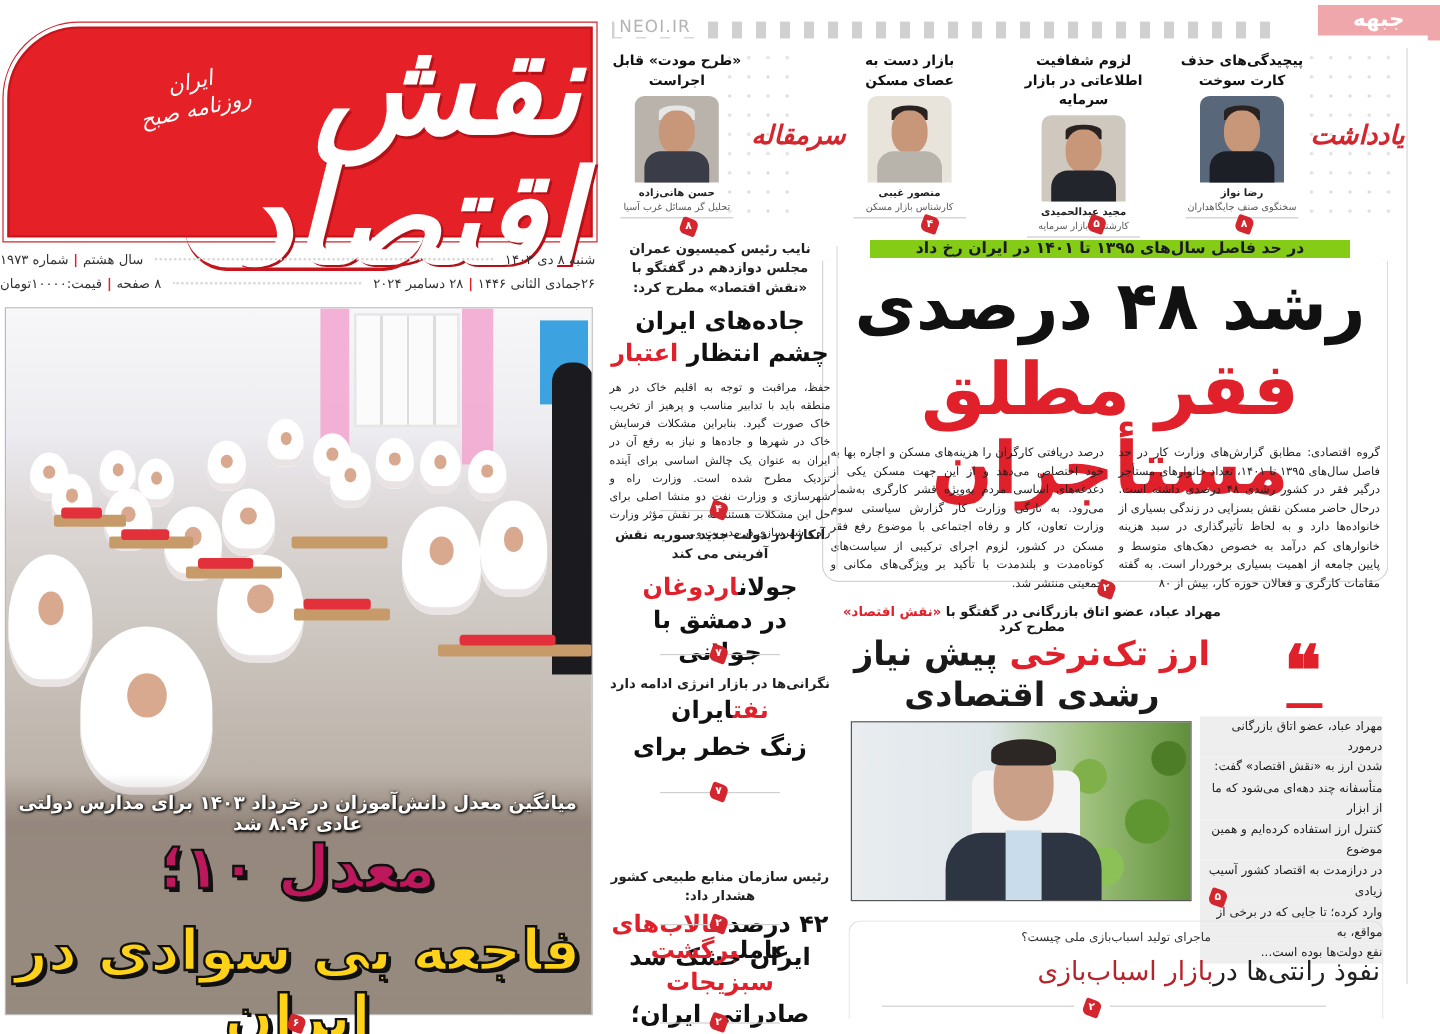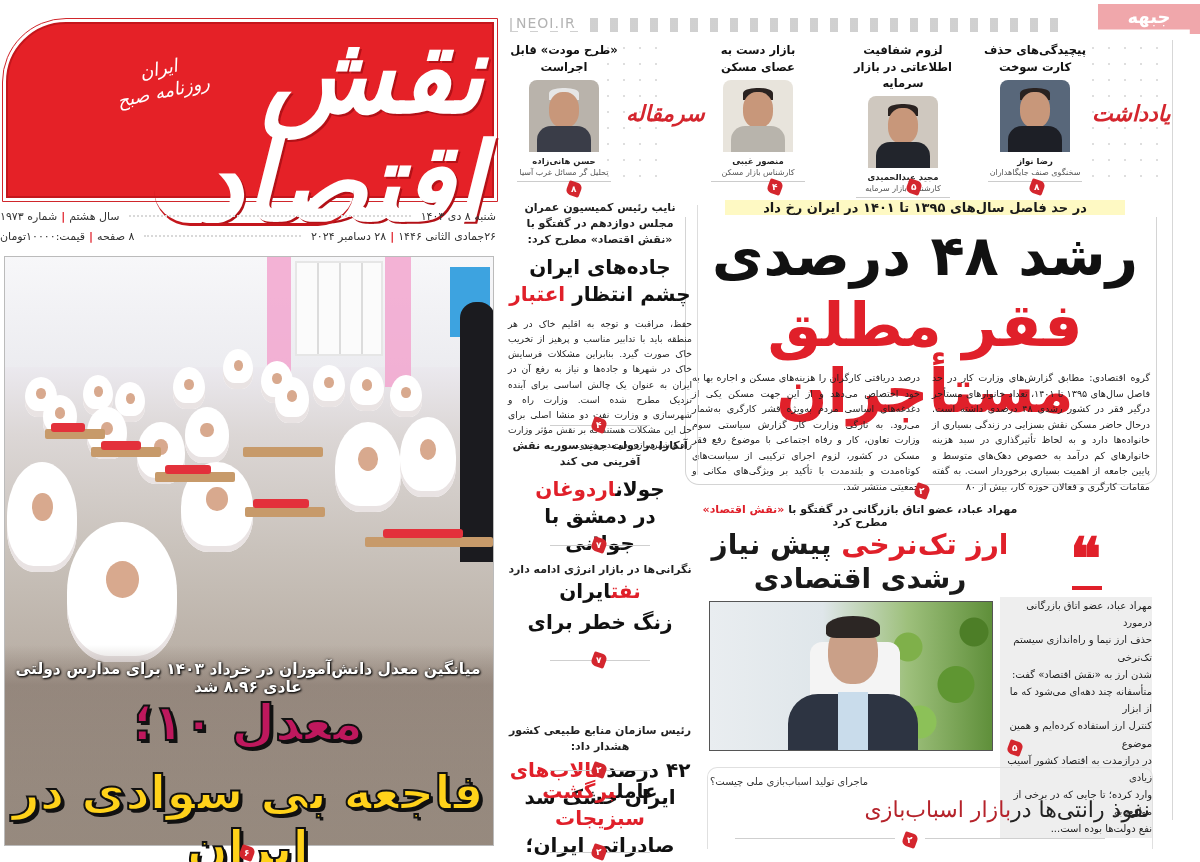--- a/index.html
+++ b/index.html
@@ -64,21 +64,21 @@
   .op-card .op-photo .face { position:absolute; left: 20px; top: 12px; width: 30px; height: 36px; border-radius: 45%; background:#c8977a; }
   .op-card .op-photo .suit { position:absolute; left: 8px; top: 46px; width: 54px; height: 30px; border-radius: 14px 14px 0 0; background:#2b2f3a; }
   .op-card .op-photo .hair { position:absolute; left: 20px; top: 8px; width: 30px; height: 12px; border-radius: 45% 45% 0 0; background:#2a2220; }
   .op-card .op-name { font-size: 8.5px; font-weight: bold; color:#222; }
   .op-card .op-role { font-size: 8px; color:#555; margin-top: 2px; }
   .op-card .op-rule { height:1px; background:#ccc; margin: 4px 8px 0; }
 
   
   #main-story { left: 685px; top: 205px; width: 472px; height: 288px; }
   #main-story .frame { position:absolute; left: 0; top: 12px; width: 472px; height: 268px; border: 1px solid #d4d4d4; border-radius: 0 0 14px 14px; border-top: none; }
-  #main-kicker { left: 725px; top: 200px; width: 400px; text-align:center; font-size: 13px; font-weight: bold; background:#fef9c3; }
+  #main-kicker { left: 725px; top: 200px; width: 400px; text-align:center; font-size: 13px; font-weight: bold; background:#84cc16; }
   #main-title-1 { left: 690px; top: 225px; width: 470px; text-align:center; font-size: 56px; font-weight: bold; color:#111; line-height: 1.1; letter-spacing: -1px; }
   #main-title-2 { left: 690px; top: 292px; width: 470px; text-align:center; font-size: 60px; font-weight: bold; color:#e0202a; line-height: 1.1; letter-spacing: -1px; }
   .body-col { position:absolute; font-size: 9.6px; line-height: 1.62; color:#222; text-align: justify; }
 
   
   #interview-kicker { left: 700px; top: 503px; width: 320px; text-align: center; font-size: 11px; font-weight:bold; }
   #interview-title-1 { left: 705px; top: 528px; width: 310px; text-align:center; font-size: 28px; font-weight:bold; line-height: 1.2; }
   #interview-title-2 { left: 705px; top: 562px; width: 310px; text-align:center; font-size: 28px; font-weight:bold; line-height: 1.2; }
   #quote-mark { left: 1070px; top: 530px; font-size: 58px; font-weight: bold; color:#e0202a; font-family: "DejaVu Serif", serif; line-height: 1; }
   #quote-mark::after { content:""; position:absolute; left: 2px; bottom: -2px; width: 30px; height: 4px; background:#e0202a; }
@@ -88,21 +88,21 @@
   #interview-photo .chair { position:absolute; left: 100px; top: 40px; width: 90px; height: 110px; background:#f4f4f4; border-radius: 12px 12px 0 0; }
   #interview-photo .head { position:absolute; left: 118px; top: 20px; width: 50px; height: 62px; background:#caa088; border-radius: 45%; }
   #interview-photo .hairp { position:absolute; left: 116px; top: 14px; width: 54px; height: 22px; background:#2c2624; border-radius: 50% 50% 20% 20%; }
   #interview-photo .suit { position:absolute; left: 78px; top: 92px; width: 130px; height: 60px; background:#2d3442; border-radius: 30px 30px 0 0; }
   #interview-photo .shirt { position:absolute; left: 128px; top: 90px; width: 30px; height: 60px; background:#c9dceb; }
   #interview-body { left: 1000px; top: 597px; width: 152px; }
   #interview-body p { font-size: 10px; line-height: 1.72; color:#222; background: #eeeeee; margin-bottom: 0; text-align: right; }
 
   
   #toy-box { left: 707px; top: 767px; width: 446px; height: 82px; border: 1px solid #e0e0e0; border-radius: 10px 10px 0 0; border-bottom: none; }
-  #toy-kicker { left: 710px; top: 776px; width: 440px; text-align:left; font-size: 10px; color:#333; }
+  #toy-kicker { left: 710px; top: 776px; width: 440px; text-align:center; font-size: 10px; color:#333; }
   #toy-title { left: 710px; top: 797px; width: 440px; text-align:right; font-family: "DejaVu Serif", serif; font-size: 22px; color:#222; }
 
   
   #mid-col-rule { left: 697px; top: 205px; width: 1px; height: 270px; background:#ddd; }
   .mid-story { position:absolute; left: 508px; width: 184px; text-align:center; }
   .mid-kicker { font-size: 11px; font-weight: bold; line-height: 1.45; color:#222; }
   .mid-title { font-size: 20px; font-weight: bold; line-height: 1.35; color:#111; }
   .mid-body { font-size: 9.2px; line-height: 1.65; color:#222; text-align: justify; margin-top: 8px; }
 </style>
 </head>
@@ -269,21 +269,20 @@
 <div id="interview-photo" class="abs">
   <div class="plant"></div>
   <div class="chair"></div>
   <div class="suit"></div>
   <div class="shirt"></div>
   <div class="head"></div>
   <div class="hairp"></div>
 </div>
 <div id="interview-body" class="abs rtl">
   <p>مهراد عباد، عضو اتاق بازرگانی درمورد</p>
-  <p>حذف ارز نیما و راه‌اندازی سیستم تک‌نرخی</p>
   <p>شدن ارز به «نقش اقتصاد» گفت:</p>
   <p>متأسفانه چند دهه‌ای می‌شود که ما از ابزار</p>
   <p>کنترل ارز استفاده کرده‌ایم و همین موضوع</p>
   <p>در درازمدت به اقتصاد کشور آسیب زیادی</p>
   <p>وارد کرده؛ تا جایی که در برخی از مواقع، به</p>
   <p>نفع دولت‌ها بوده است...</p>
 </div>
 <div class="page-tag" style="left:1008px;top:741px;"><span>۵</span></div>
 
 <div id="toy-box" class="abs"></div>

